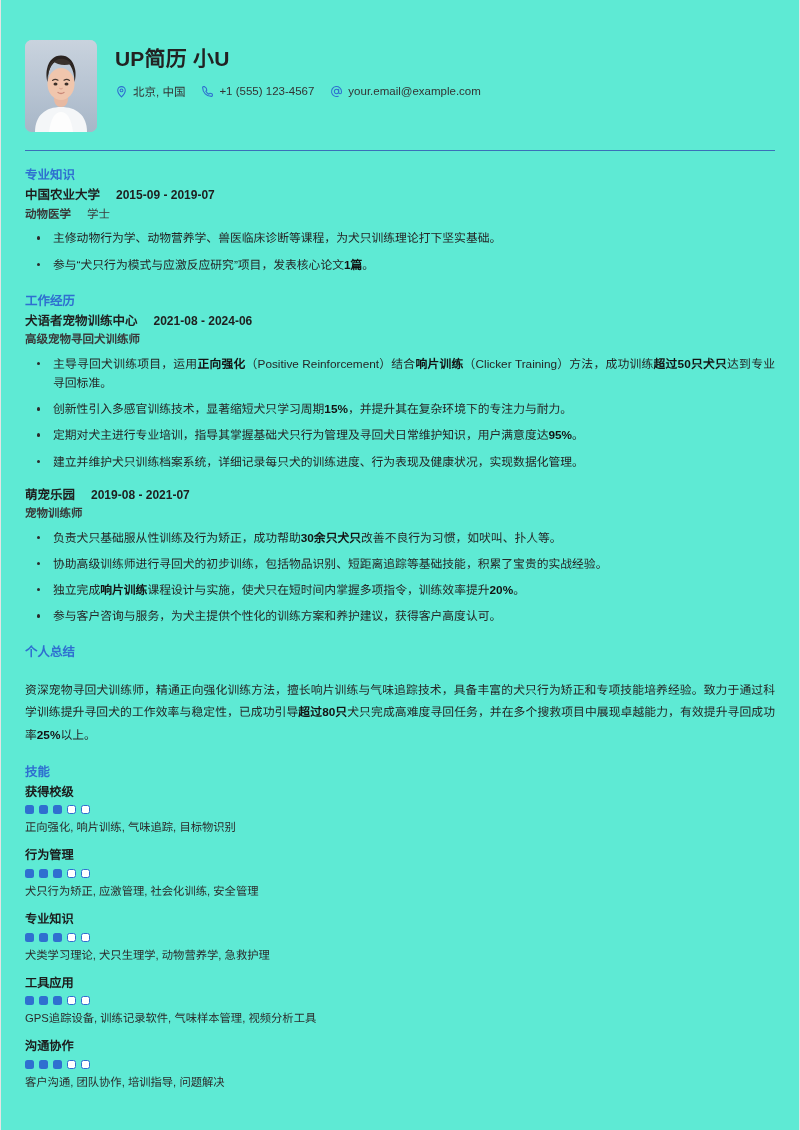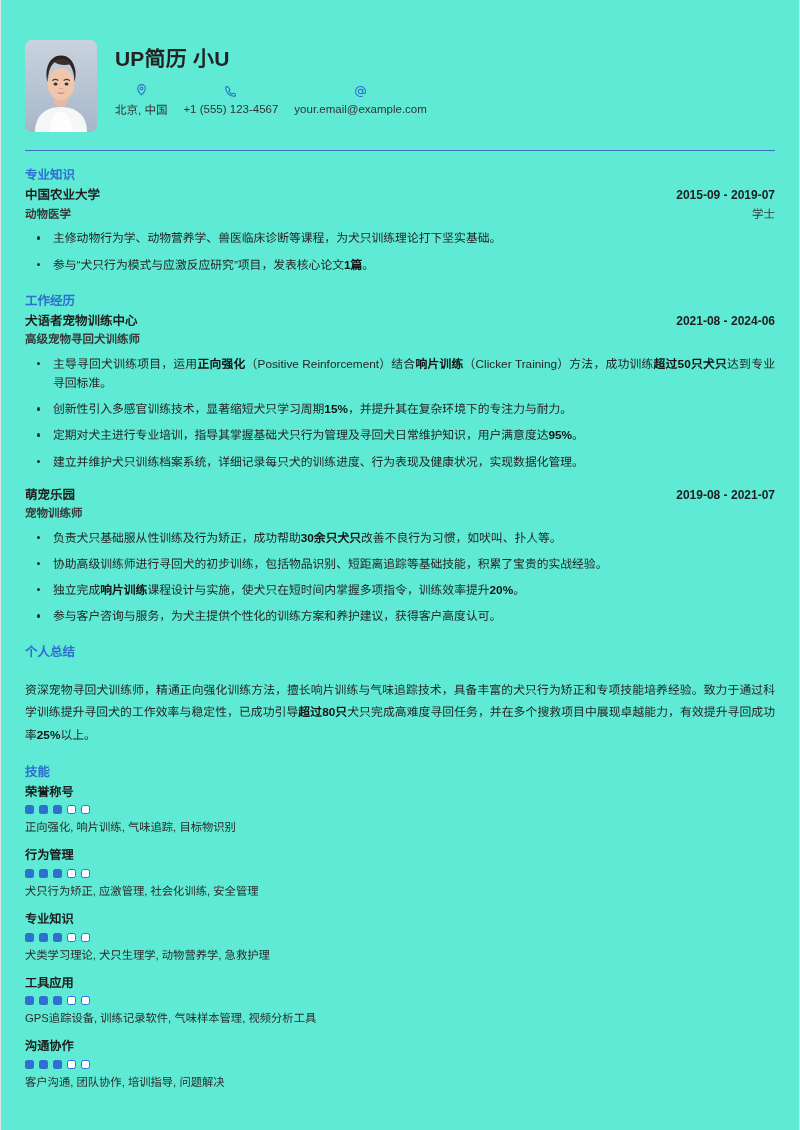--- a/index.html
+++ b/index.html
@@ -65,21 +65,20 @@
     gap: 4px;
     font-size: 11.5px;
     color: #333333;
   }
   .contact {
     display: inline-flex;
     align-items: center;
     gap: 5px;
     margin-right: 12px;
     white-space: nowrap;
-    flex-direction: column;
   }
   .contact .ci {
     display: inline-flex;
     width: 13px;
     height: 13px;
     color: #2f6fd0;
     flex: 0 0 auto;
   }
   .contact .ci svg { width: 13px; height: 13px; display:block; }
 
@@ -96,21 +95,21 @@
     font-weight: 700;
     color: #2f6fd0;
     line-height: 1.3;
     margin: 0 0 3px 0;
   }
 
   .entry { margin-bottom: 6px; }
   .entry-row {
     display: flex;
     align-items: baseline;
-    justify-content: space-between;
+    justify-content: flex-start;
     gap: 16px;
     line-height: 1.55;
   }
   .org {
     font-size: 12.5px;
     font-weight: 700;
     color: #1f1f1f;
   }
   .dates {
     font-size: 12px;
@@ -320,21 +319,21 @@
 
     <div class="section">
       <div class="sec-title">个人总结</div>
       <p class="summary-text">资深宠物寻回犬训练师，精通正向强化训练方法，擅长响片训练与气味追踪技术，具备丰富的犬只行为矫正和专项技能培养经验。致力于通过科学训练提升寻回犬的工作效率与稳定性，已成功引导<b>超过80只</b>犬只完成高难度寻回任务，并在多个搜救项目中展现卓越能力，有效提升寻回成功率<b>25%</b>以上。</p>
     </div>
 
     <div class="section">
       <div class="sec-title">技能</div>
 
       <div class="skill-block">
-        <div class="skill-name">荣誉称号</div>
+        <div class="skill-name">获得校级</div>
         <div class="dots">
             <span class="dot on"></span>
             <span class="dot on"></span>
             <span class="dot on"></span>
             <span class="dot off"></span>
             <span class="dot off"></span>
           </div>
         <div class="skill-items">正向强化, 响片训练, 气味追踪, 目标物识别</div>
       </div>
 

